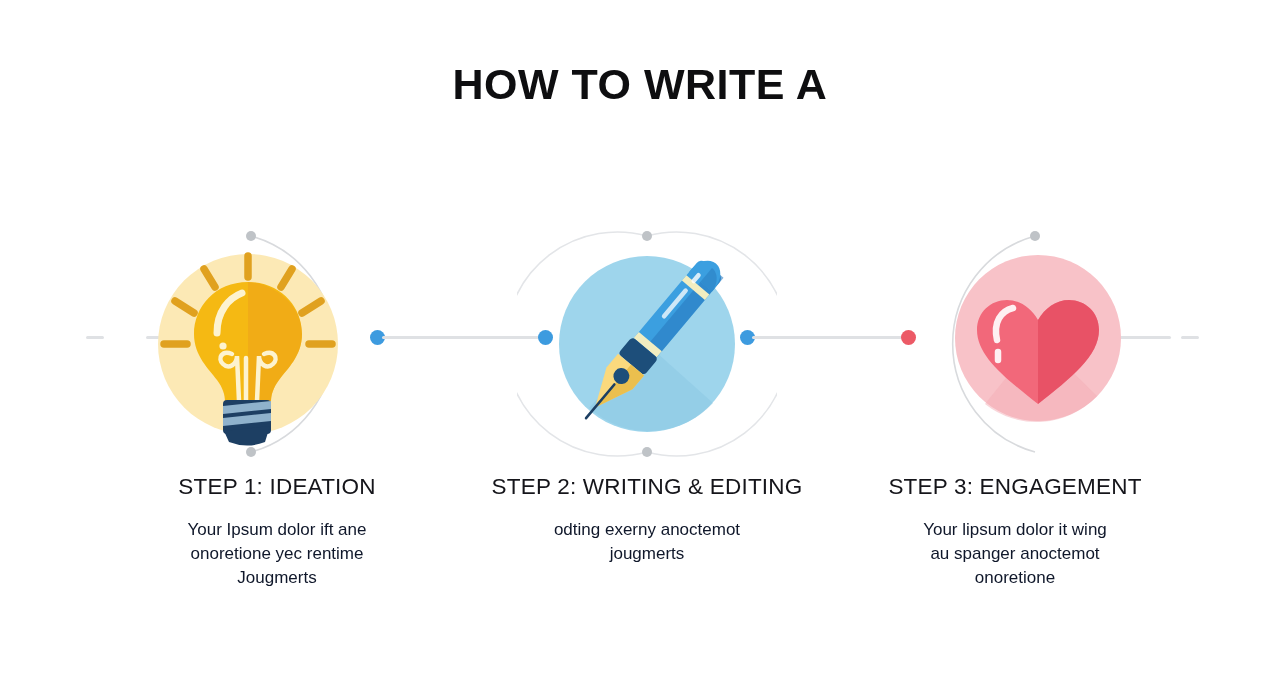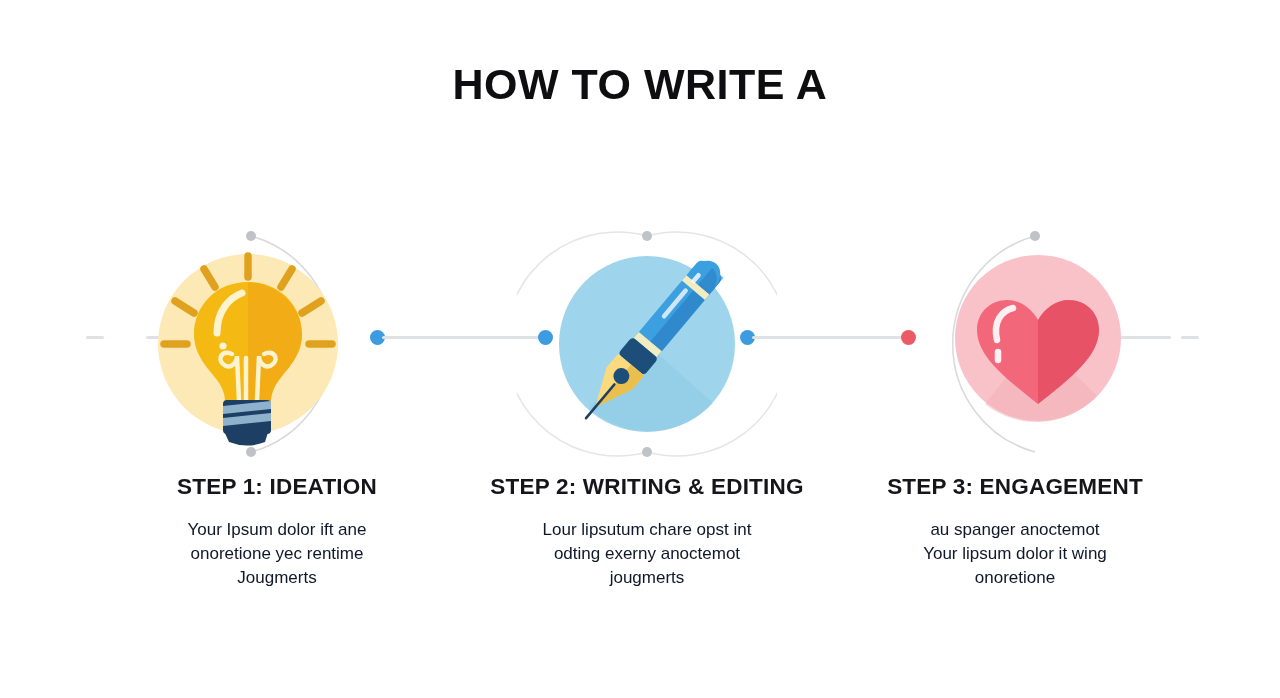--- a/index.html
+++ b/index.html
@@ -98,21 +98,21 @@
   .icon-svg {
     position: absolute;
     left: 50%;
     top: 0;
     transform: translateX(-50%);
   }
 
   .step-title {
     margin-top: 14px;
     font-family: "Liberation Sans", sans-serif;
-    font-weight: bold;
+    font-weight: normal;
     font-size: 22.5px;
     letter-spacing: 0.2px;
     color: #15151a;
     white-space: nowrap;
   }
   .step-body {
     margin-top: 18px;
     font-family: "Liberation Sans", sans-serif;
     font-size: 17px;
     line-height: 24px;
@@ -235,21 +235,20 @@
 
             <path d="M 114 142 L 148 142 L 148 160 L 131 198 L 114 160 Z" fill="#fbd97d"></path>
             <path d="M 131 142 L 148 142 L 148 160 L 131 198 Z" fill="#e6b63f" opacity="0.75"></path>
             <circle cx="131" cy="157" r="8" fill="#1d4e7a"></circle>
             <line x1="131" y1="168" x2="131" y2="212" stroke="#1d3f63" stroke-width="2.6" stroke-linecap="round"></line>
           </g>
         </svg>
       </div>
       <div class="step-title">STEP 2: WRITING &amp; EDITING</div>
       <div class="step-body">
-        <span>Lour lipsutum chare opst int</span>
         <span>odting exerny anoctemot</span>
         <span>jougmerts</span>
       </div>
     </div>
 
     <div class="step step-3">
       <div class="icon-wrap">
         <svg class="icon-svg" width="260" height="232" viewBox="0 0 260 232">
 
           <path d="M 150 8 A 112 112 0 0 0 150 224" fill="none" stroke="#d8dadd" stroke-width="1.6"></path>
@@ -268,20 +267,20 @@
           <path d="M 153 92 C 160 80 171 72 184 72
                    C 200 72 214 84 214 102
                    C 214 128 186 150 153 176 Z" fill="#e04055" opacity="0.55"></path>
 
           <path d="M 112 112 C 108 94 116 83 128 80" fill="none" stroke="#ffffff" stroke-width="6.5" stroke-linecap="round" opacity="0.9"></path>
           <path d="M 113 124 L 113 132" fill="none" stroke="#ffffff" stroke-width="6.5" stroke-linecap="round" opacity="0.9"></path>
         </svg>
       </div>
       <div class="step-title">STEP 3: ENGAGEMENT</div>
       <div class="step-body">
+        <span>Your lipsum dolor it wing</span>
         <span>au spanger anoctemot</span>
-        <span>Your lipsum dolor it wing</span>
         <span>onoretione</span>
       </div>
     </div>
 
   </div>
 </div>
 
 </body></html>

